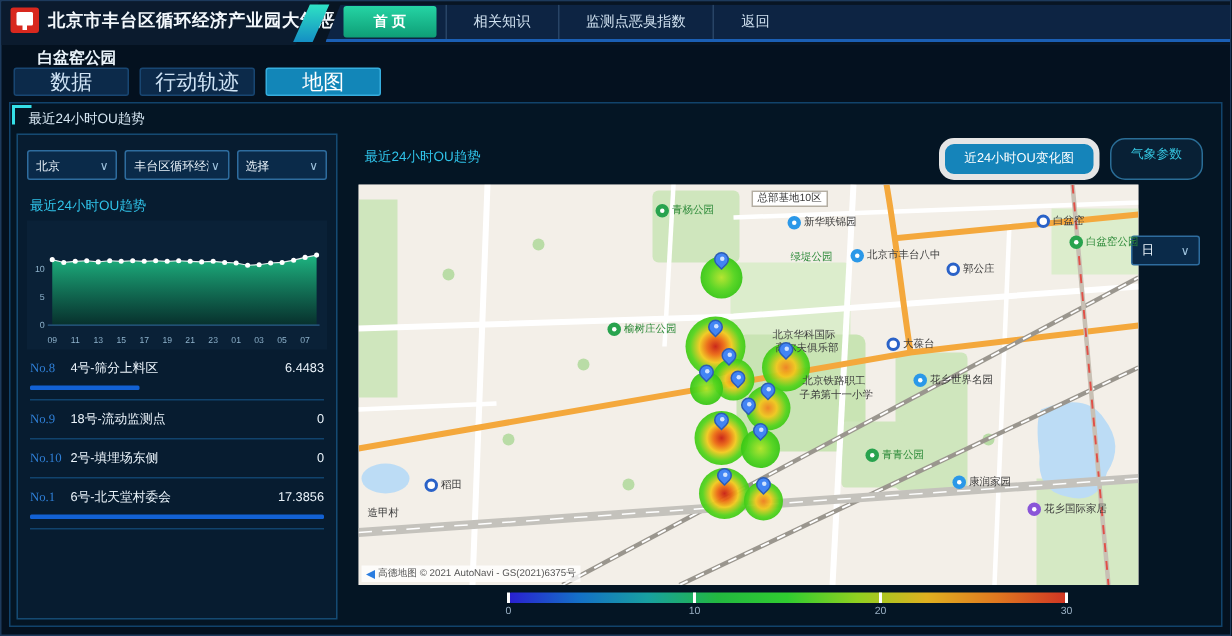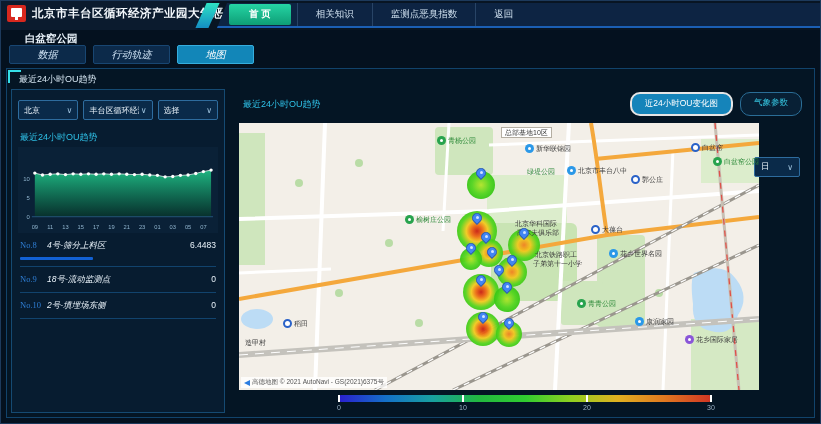--- a/index.html
+++ b/index.html
@@ -24,22 +24,22 @@
     border-bottom:2px solid #1b5fb4; clip-path:polygon(10px 0,100% 0,100% 100%,0 100%); }
   .nav { display:flex; align-items:stretch; height:100%; margin-left:12px; }
   .nav-item { display:flex; align-items:center; padding:0 18px; font-size:9.5px; color:#cfe0ef;
     border-left:1px solid rgba(110,150,195,.28); cursor:default; white-space:nowrap; }
   .nav-item:first-child { border-left:none; }
   .nav-item.active { background:linear-gradient(180deg,#25d4a4,#0e9e76); color:#fff; font-weight:bold;
     border-radius:2px; margin:1px 6px 1px 0; padding:0 20px; border-left:none; }
   
   .subheader { position:absolute; left:24px; top:31px; font-size:10.5px; font-weight:bold; color:#eaf3fa; }
   .tabs { position:absolute; left:8px; top:44px; display:flex; gap:7px; }
-  .tab { width:77px; height:19px; line-height:17px; text-align:center; font-size:10px; color:#cfe3f5;
-    background:#0c2a4a; border:1px solid #184672; border-radius:2px; cursor:default;font-style:italic; }
+  .tab { width:77px; height:19px; line-height:17px; text-align:center; font-size:14px; color:#cfe3f5;
+    background:#0c2a4a; border:1px solid #184672; border-radius:2px; cursor:default; }
   .tab.active { background:#1286b8; border-color:#36aede; color:#fff; }
   
   .main-panel { position:absolute; left:5px; right:5px; top:67px; bottom:5px;
     border:1px solid #11436b; background:#041524; }
   .main-panel::before { content:""; position:absolute; left:1px; top:1px; width:11px; height:11px;
     border-left:2px solid #35dfe8; border-top:2px solid #35dfe8; }
   .panel-title { position:absolute; left:12px; top:4px; font-size:9px; color:#d6e6f2; }
   
   .sidebar { position:absolute; left:4px; top:20px; width:214px; bottom:4px;
     background:#071c30; border:1px solid #154a72; overflow:hidden; }
@@ -50,30 +50,30 @@
   .select .txt { overflow:hidden; white-space:nowrap; text-overflow:clip; }
   .chev { color:#9fc3de; font-size:8px; flex:none; margin-left:2px; }
   .side-label { margin:11px 0 3px 8px; font-size:9px; color:#2fc2e8; }
   .chart-box { margin:0 6px; height:86px; background:#0a2137; position:relative; }
   .chart-box svg { position:absolute; inset:0; width:100%; height:100%; }
   .top-title { margin:10px 0 0 8px; font-size:9px; color:#2fc2e8; }
   .top-list { margin:0 8px; }
   .row { padding-top:7px; }
   .row-line { display:flex; align-items:baseline; font-size:8.5px; }
   .rank { color:#2f7fd6; width:27px; flex:none;font-family:Liberation Serif, serif; }
-  .name { color:#eaf3fa; flex:1; overflow:hidden; white-space:nowrap;font-style:italic; }
+  .name { color:#eaf3fa; flex:1; overflow:hidden; white-space:nowrap; }
   .val { color:#eaf3fa; flex:none; }
   .bar { height:3px; background:#1261d4; border-radius:1px; margin-top:5px; }
   .row-sep { border-bottom:1px solid #11436d; margin-top:6px; }
   
   .right-panel { position:absolute; left:224px; right:4px; top:20px; bottom:4px; }
   .rp-title { position:absolute; left:12px; top:9px; font-size:9px; color:#2fc2e8; }
   .rp-buttons { position:absolute; right:8px; top:3px; display:flex; gap:7px; }
   .btn { font-size:8.5px; padding:4px 13px; border-radius:10px; cursor:default; white-space:nowrap; }
-  .btn.primary { background:#1584ba; color:#fff; border:2px solid #e5e5e5; }
+  .btn.primary { background:#1584ba; color:#fff; border:4px solid #e5e5e5; }
   .btn.ghost { background:rgba(18,55,85,.35); color:#35c3de; border:1px solid #2a6d96; }
   .period-select { position:absolute; right:10px; top:68px; width:46px; height:20px; background:#0a2a49;
     border:1px solid #2e6c9e; border-radius:2px; font-size:8.5px; color:#eaf3fa; display:flex;
     align-items:center; justify-content:space-between; padding:0 6px; cursor:default; }
   
   .map { position:absolute; left:8px; top:34px; width:520px; height:267px; background:#f3efe8; overflow:hidden; }
   .map svg.base { position:absolute; left:0; top:0; }
   .blob { position:absolute; border-radius:50%; transform:translate(-50%,-50%); z-index:2; opacity:.95; }
   .blob.high { background:radial-gradient(circle,#c81e10 0%,#ec6a12 20%,#f2ca1e 38%,#55d41e 60%,#2fc214 82%,rgba(47,194,20,0) 96%); }
   .blob.mid  { background:radial-gradient(circle,#f08020 0%,#f0c81e 28%,#55d41e 58%,#2fc214 82%,rgba(47,194,20,0) 96%); }
@@ -226,20 +226,29 @@
             <div class="row-sep"></div>
           </div>
           <div class="row">
             <div class="row-line">
               <span class="rank">No.10</span>
               <span class="name">2号-填埋场东侧</span>
               <span class="val">0</span>
             </div>
             <div class="row-sep"></div>
           </div>
+          <div class="row">
+            <div class="row-line">
+              <span class="rank">No.1</span>
+              <span class="name">6号-北天堂村委会</span>
+              <span class="val">17.3856</span>
+            </div>
+            <div class="bar" style="width: 100%;"></div>
+            <div class="row-sep"></div>
+          </div>
         </div>
     </div>
 
     <div class="right-panel">
       <div class="rp-title">最近24小时OU趋势</div>
       <div class="rp-buttons">
         <div class="btn primary">近24小时OU变化图</div>
         <div class="btn ghost">气象参数</div>
       </div>
 

